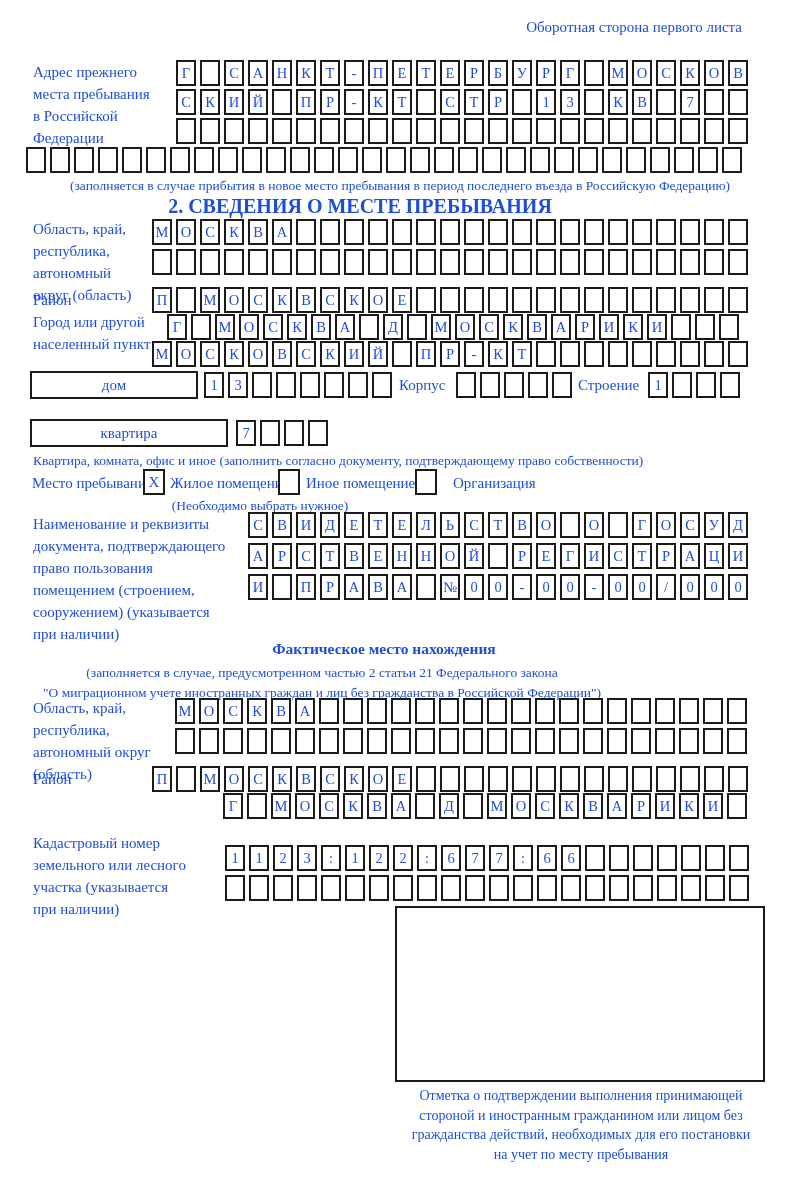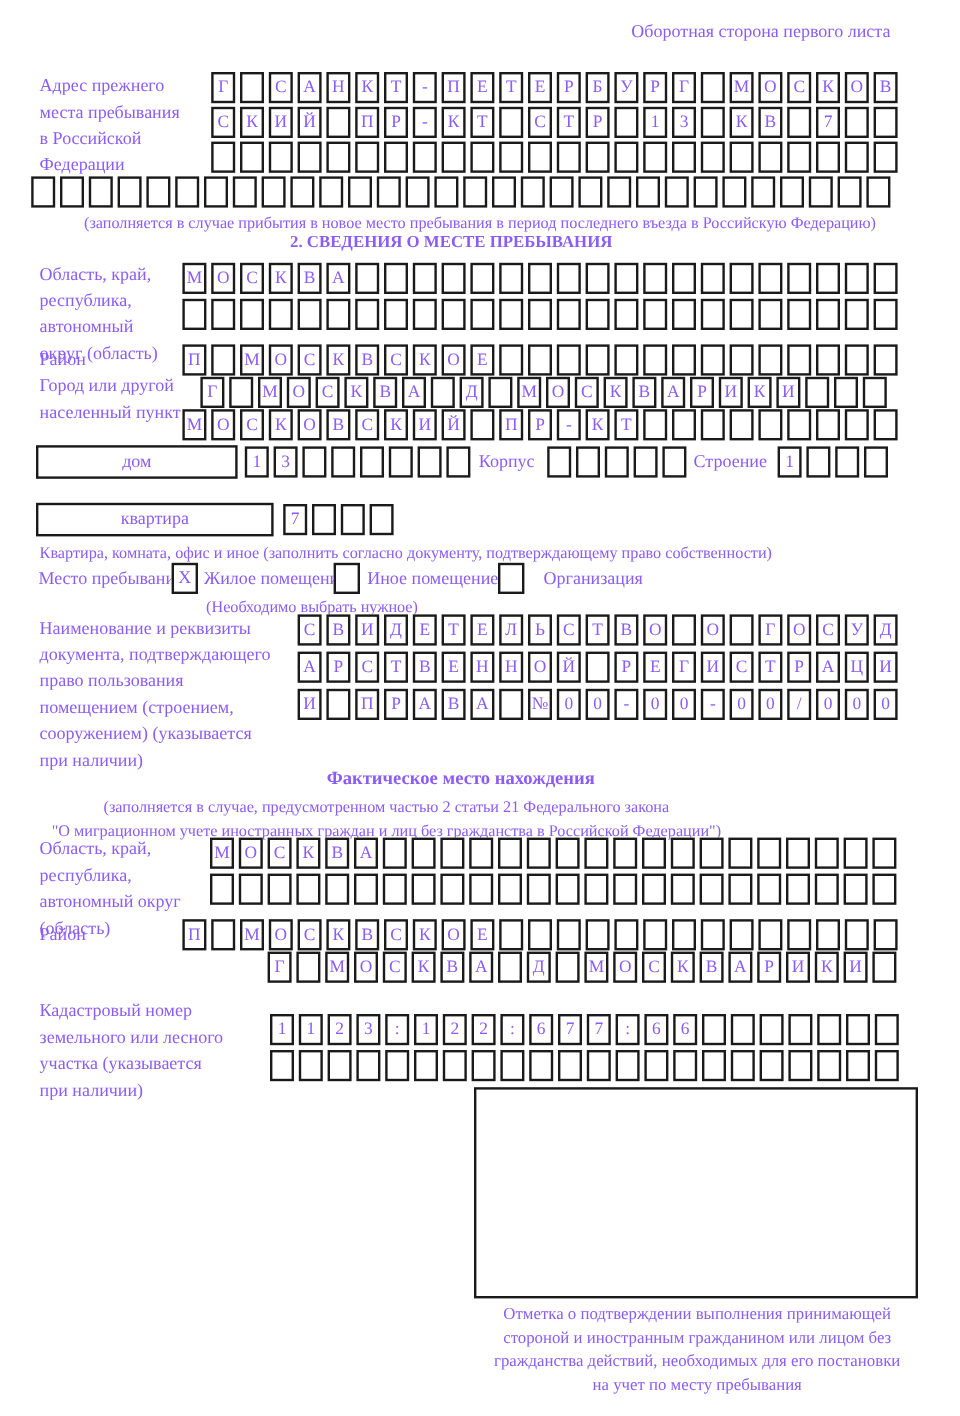--- a/index.html
+++ b/index.html
@@ -1,17 +1,17 @@
 <!DOCTYPE html>
 <html><head>
 <meta charset="utf-8">
 <style>
   html,body{margin:0;padding:0;background:#fff;}
   .page{position:relative;width:800px;height:1180px;background:#fff;overflow:hidden;
-        font-family:"Liberation Serif",serif;color:#8b5cf6;}
+        font-family:"Liberation Serif",serif;color:#1d4ed8;}
   .abs{position:absolute;}
   .lbl{font-size:15px;line-height:22px;white-space:pre-line;}
   .cap{font-size:13.5px;line-height:19px;}
   .center{text-align:center;}
   .bold{font-weight:bold;}
   .row{position:absolute;display:flex;gap:4px;}
   .cell{box-sizing:border-box;flex:none;width:20px;height:26px;border:2px solid #1a1a1a;
         display:inline-flex;align-items:center;justify-content:center;
         font-size:14.5px;line-height:1;background:#fff;}
   .bigbox{box-sizing:border-box;border:2px solid #1a1a1a;display:flex;
@@ -136,21 +136,21 @@
       <span class="cell"></span>
       <span class="cell"></span>
       <span class="cell"></span>
       <span class="cell"></span>
       <span class="cell"></span>
       <span class="cell"></span>
       <span class="cell"></span>
     </div>
   <div class="abs cap center" style="left:0;top:176px;width:800px;">(заполняется в случае прибытия в новое место пребывания в период последнего въезда в Российскую Федерацию)</div>
 
-  <div class="abs bold center" style="left:16px;top:195px;width:720px;font-size:14px;">2. СВЕДЕНИЯ О МЕСТЕ ПРЕБЫВАНИЯ</div>
+  <div class="abs bold center" style="left:0;top:195px;width:720px;font-size:20px;">2. СВЕДЕНИЯ О МЕСТЕ ПРЕБЫВАНИЯ</div>
 
   <div class="abs lbl" style="left:33px;top:218px;width:150px;">Область, край,
 республика,
 автономный
 округ (область)</div>
   <div class="row" style="left:152px;top:219px;">
       <span class="cell">М</span>
       <span class="cell">О</span>
       <span class="cell">С</span>
       <span class="cell">К</span>

